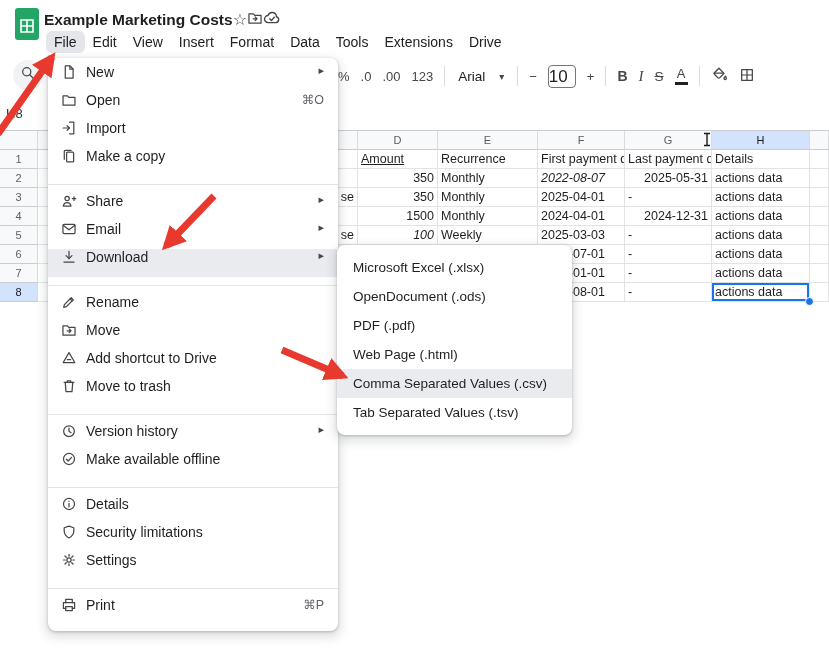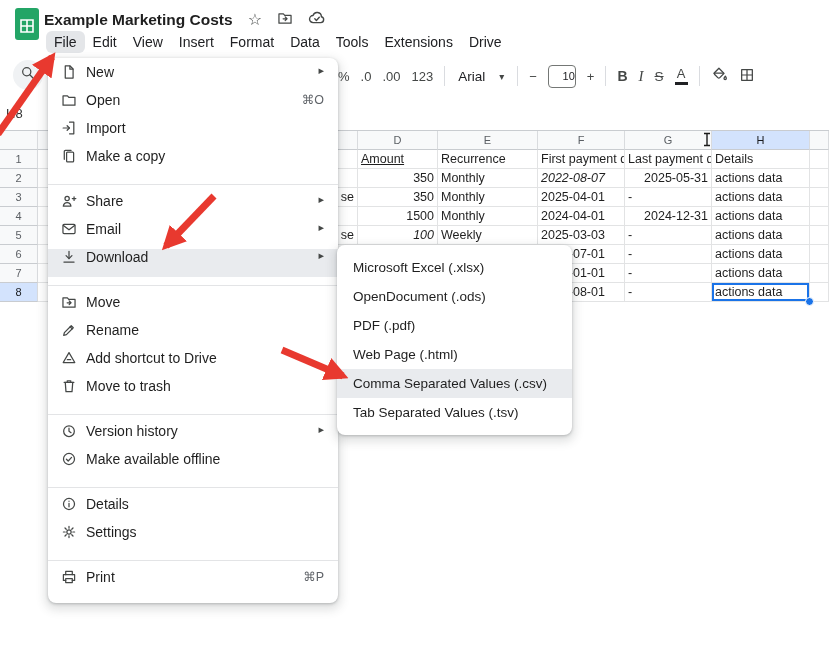--- a/index.html
+++ b/index.html
@@ -1,21 +1,21 @@
 <!DOCTYPE html>
 <html style="--arrow-red: #e8392f; --accent-blue: #1a73e8; --selected-header-bg: #d3e3fd; --menu-highlight: #e9ebee; --sheets-green: #23a566; --header-bg: #f8f9fa; --grid-line: #e2e3e4; --icon-gray: #444746;"><head>
 <meta charset="utf-8">
 <style>
   html,body{margin:0;padding:0;}
   body{font-family:"Liberation Sans",sans-serif;background:#fff;}
   #app{position:relative;width:829px;height:664px;overflow:hidden;background:#fff;}
 
   
   #logo{position:absolute;left:14px;top:7px;width:26px;height:34px;z-index:1;}
-  #titlerow{position:absolute;left:44px;top:10px;display:flex;align-items:center;gap:15px;z-index:1;}
+  #titlerow{position:absolute;left:44px;top:10px;display:flex;align-items:center;z-index:1;}
   #doc-title{font-size:15.5px;font-weight:600;color:#1f1f1f;white-space:nowrap;}
   .ticon{color:#444746;display:flex;align-items:center;justify-content:center;height:20px;}
   .ticon.star{font-size:16px;line-height:1;}
   #menubar{position:absolute;left:46px;top:31px;display:flex;align-items:center;z-index:1;}
   .mb-item{font-size:14px;color:#202124;padding:3px 8px;border-radius:6px;white-space:nowrap;}
   .mb-item.active{background:#e4e6e9;}
 
   
   #toolbar{position:absolute;left:0;top:58px;width:829px;height:36px;z-index:1;}
   #searchbtn{position:absolute;left:13px;top:2px;width:30px;height:30px;border-radius:50%;background:#f0f2f4;display:flex;align-items:center;justify-content:center;color:var(--icon-gray);}
@@ -23,21 +23,21 @@
   .tbtn{font-size:13px;color:var(--icon-gray);display:flex;align-items:center;justify-content:center;white-space:nowrap;}
   .tbtn.bold{font-size:14px;font-weight:700;}
   .tbtn.italic{font-family:"Liberation Serif",serif;font-style:italic;font-size:15px;}
   .tbtn.strike{text-decoration:line-through;font-size:13.5px;}
   .tcolor{display:flex;flex-direction:column;align-items:center;line-height:1;}
   .tcolor span{font-size:13px;}
   .cbar{display:block;width:13px;height:3px;background:#202124;margin-top:2px;}
   .tsep{width:1px;height:20px;background:#dadce0;}
   #fontbox{display:flex;align-items:center;gap:14px;font-size:13.5px;color:#202124;padding:0 2px;}
   #fontbox .caret{font-size:10px;color:var(--icon-gray);}
-  #sizebox{width:26px;height:21px;border:1px solid #747775;border-radius:4px;font-size:11px;line-height:21px;text-align:right;color:#202124;}
+  #sizebox{width:26px;height:21px;border:1px solid #747775;border-radius:4px;font-size:17px;line-height:21px;text-align:left;color:#202124;}
 
   
   #namebox{position:absolute;left:6px;top:106px;font-size:13px;color:#333;z-index:1;}
 
   
   #grid{position:absolute;left:0;top:130px;width:829px;height:173px;border-top:1px solid #c9ccd0;z-index:2;background:#fff;}
   .colhdr,.rowhdr,.corner{position:absolute;box-sizing:border-box;background:var(--header-bg);border-right:1px solid #d9dbde;border-bottom:1px solid #c9ccd0;font-size:11px;color:#5a5e63;text-align:center;line-height:18px;}
   .cell{position:absolute;box-sizing:border-box;background:#fff;border-right:1px solid var(--grid-line);border-bottom:1px solid var(--grid-line);font-size:12.5px;line-height:18px;padding:0 3px;color:#1f1f1f;white-space:nowrap;overflow:hidden;}
   .selhdr{background:var(--selected-header-bg)!important;color:#17191c;}
   .selcell{box-shadow:inset 0 0 0 2px var(--accent-blue);}
@@ -307,35 +307,35 @@
           </svg>
         </span>
         <span class="mil">Download</span>
         <span class="sp"></span>
         <span class="mar">▸</span>
       </div>
       <div class="msep"></div>
       <div class="mi">
         <span class="mic">
           <svg width="16" height="16" viewBox="0 0 18 18" fill="none" stroke="currentColor" stroke-width="1.4" stroke-linecap="round" stroke-linejoin="round">
+            <path d="M3 15l.8-3.1 7.7-7.7 2.3 2.3-7.7 7.7z"></path>
+            <path d="M10.3 5.4l2.3 2.3"></path>
+          </svg>
+        </span>
+        <span class="mil">Rename</span>
+        <span class="sp"></span>
+      </div>
+      <div class="mi">
+        <span class="mic">
+          <svg width="16" height="16" viewBox="0 0 18 18" fill="none" stroke="currentColor" stroke-width="1.4" stroke-linecap="round" stroke-linejoin="round">
             <path d="M2.2 14.8V4.4h5l1.5 1.7h7.1v8.7z"></path>
             <path d="M6.9 9.9h4.4M9.2 7.8l2.1 2.1-2.1 2.1"></path>
           </svg>
         </span>
         <span class="mil">Move</span>
-        <span class="sp"></span>
-      </div>
-      <div class="mi">
-        <span class="mic">
-          <svg width="16" height="16" viewBox="0 0 18 18" fill="none" stroke="currentColor" stroke-width="1.4" stroke-linecap="round" stroke-linejoin="round">
-            <path d="M3 15l.8-3.1 7.7-7.7 2.3 2.3-7.7 7.7z"></path>
-            <path d="M10.3 5.4l2.3 2.3"></path>
-          </svg>
-        </span>
-        <span class="mil">Rename</span>
         <span class="sp"></span>
       </div>
       <div class="mi">
         <span class="mic">
           <svg width="16" height="16" viewBox="0 0 18 18" fill="none" stroke="currentColor" stroke-width="1.4" stroke-linecap="round" stroke-linejoin="round">
             <path d="M9 2.9l6.5 11.2h-13z"></path>
             <path d="M7.1 10.9h3.8"></path>
           </svg>
         </span>
         <span class="mil">Add shortcut to Drive</span>
@@ -377,20 +377,29 @@
       <div class="msep"></div>
       <div class="mi">
         <span class="mic">
           <svg width="16" height="16" viewBox="0 0 18 18" fill="none" stroke="currentColor" stroke-width="1.4" stroke-linecap="round" stroke-linejoin="round">
             <circle cx="9" cy="9" r="6.2"></circle>
             <path d="M9 8.4v3.8"></path>
             <path d="M9 5.8v.2"></path>
           </svg>
         </span>
         <span class="mil">Details</span>
+        <span class="sp"></span>
+      </div>
+      <div class="mi">
+        <span class="mic">
+          <svg width="16" height="16" viewBox="0 0 18 18" fill="none" stroke="currentColor" stroke-width="1.4" stroke-linecap="round" stroke-linejoin="round">
+            <path d="M9 2.3l5.4 1.9v3.6c0 3.6-2.2 6.1-5.4 7.9-3.2-1.8-5.4-4.3-5.4-7.9V4.2z"></path>
+          </svg>
+        </span>
+        <span class="mil">Security limitations</span>
         <span class="sp"></span>
       </div>
       <div class="mi">
         <span class="mic">
           <svg width="16" height="16" viewBox="0 0 18 18" fill="none" stroke="currentColor" stroke-width="1.4" stroke-linecap="round" stroke-linejoin="round">
             <circle cx="9" cy="9" r="2.4"></circle>
             <path d="M9 2.7v2M9 13.3v2M2.7 9h2M13.3 9h2M4.5 4.5l1.4 1.4M12.1 12.1l1.4 1.4M13.5 4.5l-1.4 1.4M5.9 12.1l-1.4 1.4"></path>
           </svg>
         </span>
         <span class="mil">Settings</span>

